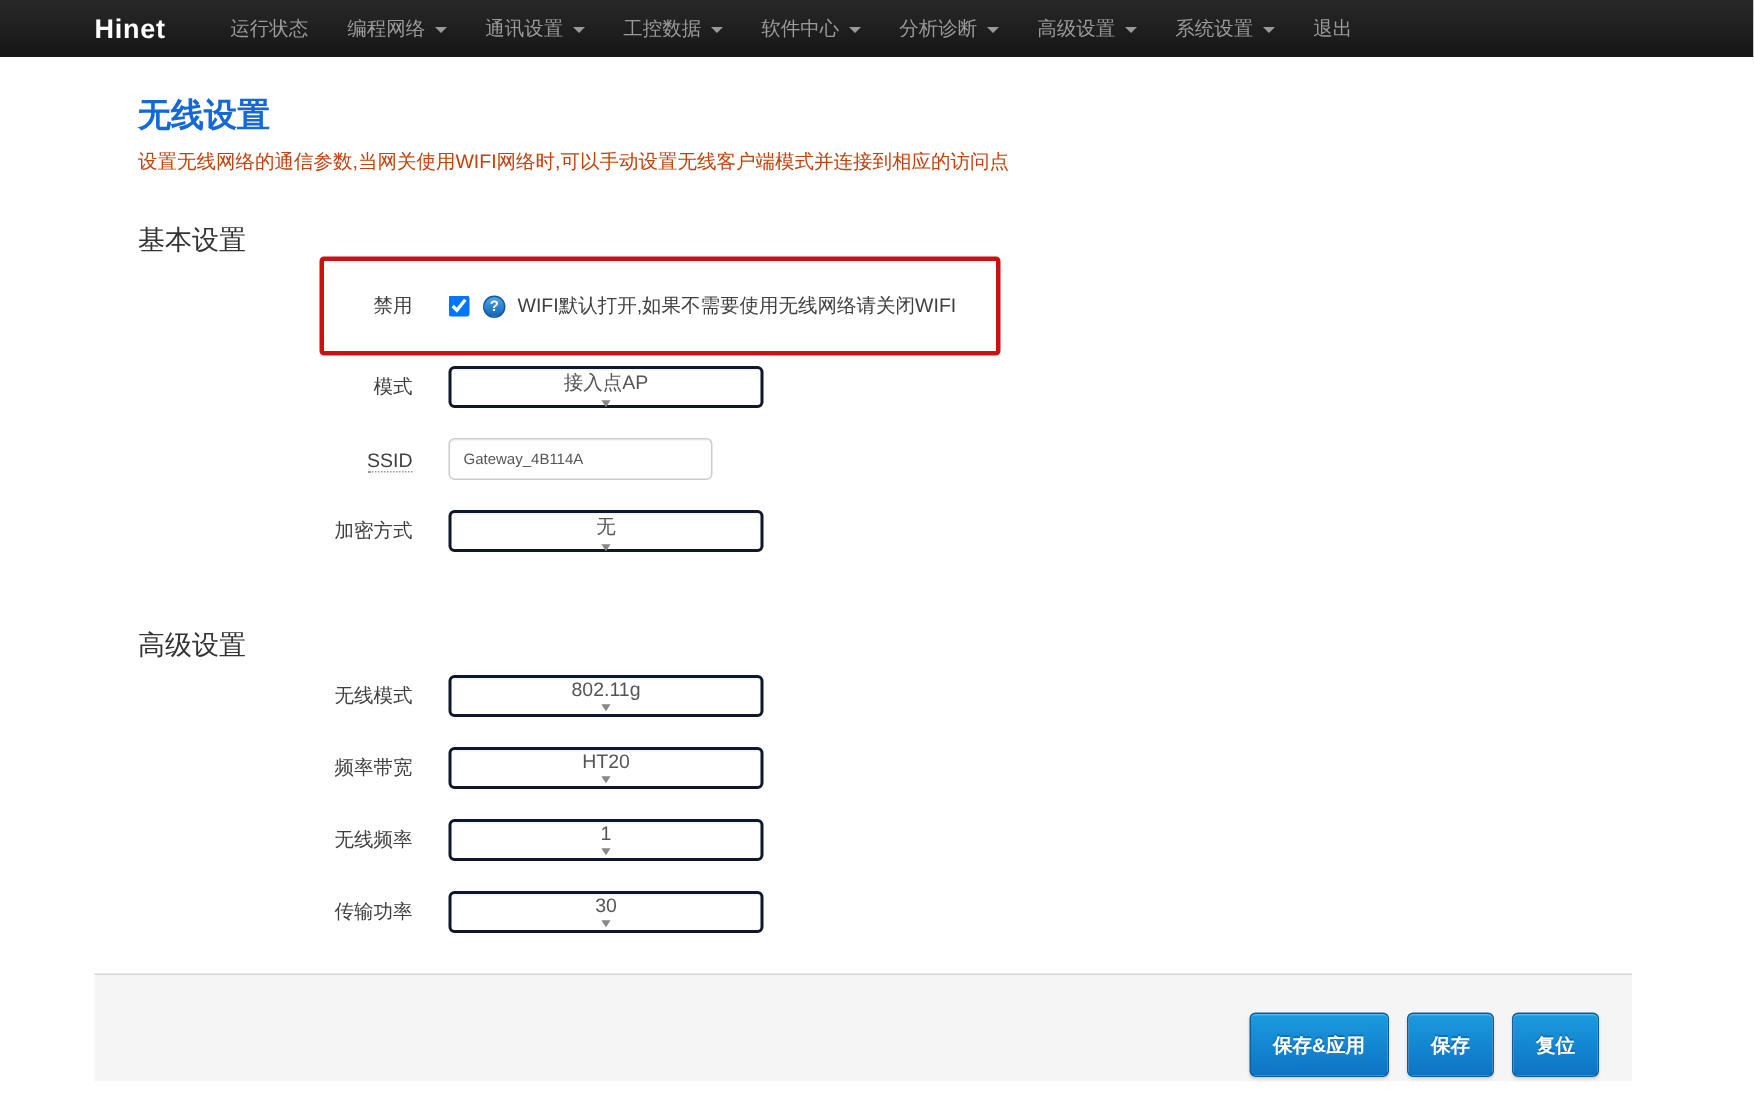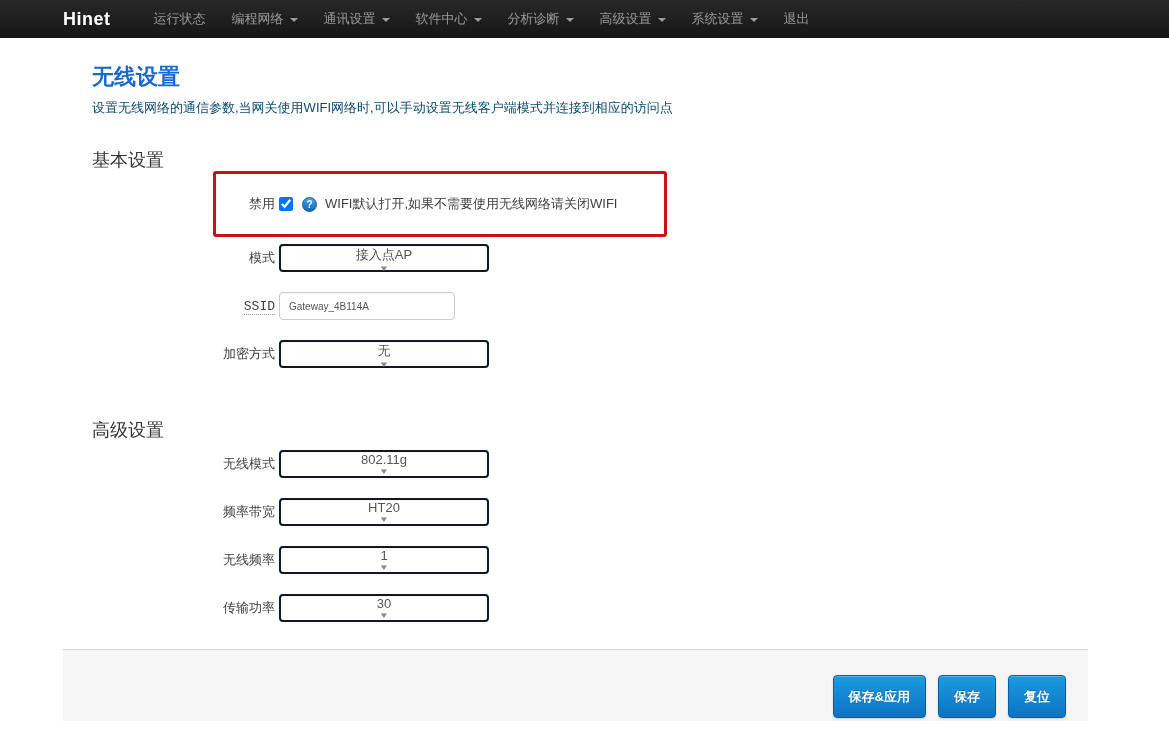--- a/index.html
+++ b/index.html
@@ -12,29 +12,29 @@
   .brand { color:#fff; font-weight:bold; font-size:18px; margin-right:30px;
     letter-spacing:.5px; cursor:pointer; }
   .nav-item { color:#9a9a9a; font-size:13px; padding:0 13px; height:38px;
     display:flex; align-items:center; gap:6px; cursor:pointer; white-space:nowrap; }
   .caret { display:inline-block; width:0; height:0; border-top:4px solid #9a9a9a;
     border-left:4px solid transparent; border-right:4px solid transparent; margin-top:2px; }
 
   
   .content { padding-left:92px; width:1088px; }
   .page-title { margin-top:24px; font-size:22px; font-weight:bold; color:#1569d6; }
-  .page-subtitle { margin-top:7px; font-size:13px; color:#0c4a6e; }
+  .page-subtitle { margin-top:7px; font-size:13px; color:#c2410c; }
 
   .section-heading { font-size:18px; font-weight:400; color:#333; }
   .section-basic { margin-top:31px; }
   .section-advanced { margin-top:50px; }
 
   .form-row { display:flex; align-items:center; margin-bottom:20px; position:relative; }
   .form-label { width:183px; min-width:183px; text-align:right; font-size:13px;
-    color:#404040; margin-right:4px;font-family:Liberation Mono, monospace; }
+    color:#404040; margin-right:24px; }
   .abbr { border-bottom:1px dotted #999; cursor:help; }
 
   .highlight-row { position:relative; height:66px; display:flex; align-items:center;
     margin-top:-1px; margin-bottom:7px; }
   .red-box { position:absolute; left:121px; top:0; width:454px; height:66px;
     border:3px solid #cc1111; border-radius:3px; pointer-events:none; }
 
   input[type=checkbox] { width:14px; height:14px; cursor:pointer; }
   .help-icon { width:15px; height:15px; border-radius:50%; margin-left:9px;
     background:linear-gradient(#4da4e8,#1465b4); color:#fff; font-size:10px;
@@ -69,20 +69,24 @@
   <div class="brand">Hinet</div>
   <div class="nav-item">
     <span>运行状态</span>
   </div>
   <div class="nav-item">
     <span>编程网络</span>
     <span class="caret"></span>
   </div>
   <div class="nav-item">
     <span>通讯设置</span>
+    <span class="caret"></span>
+  </div>
+  <div class="nav-item">
+    <span>工控数据</span>
     <span class="caret"></span>
   </div>
   <div class="nav-item">
     <span>软件中心</span>
     <span class="caret"></span>
   </div>
   <div class="nav-item">
     <span>分析诊断</span>
     <span class="caret"></span>
   </div>

